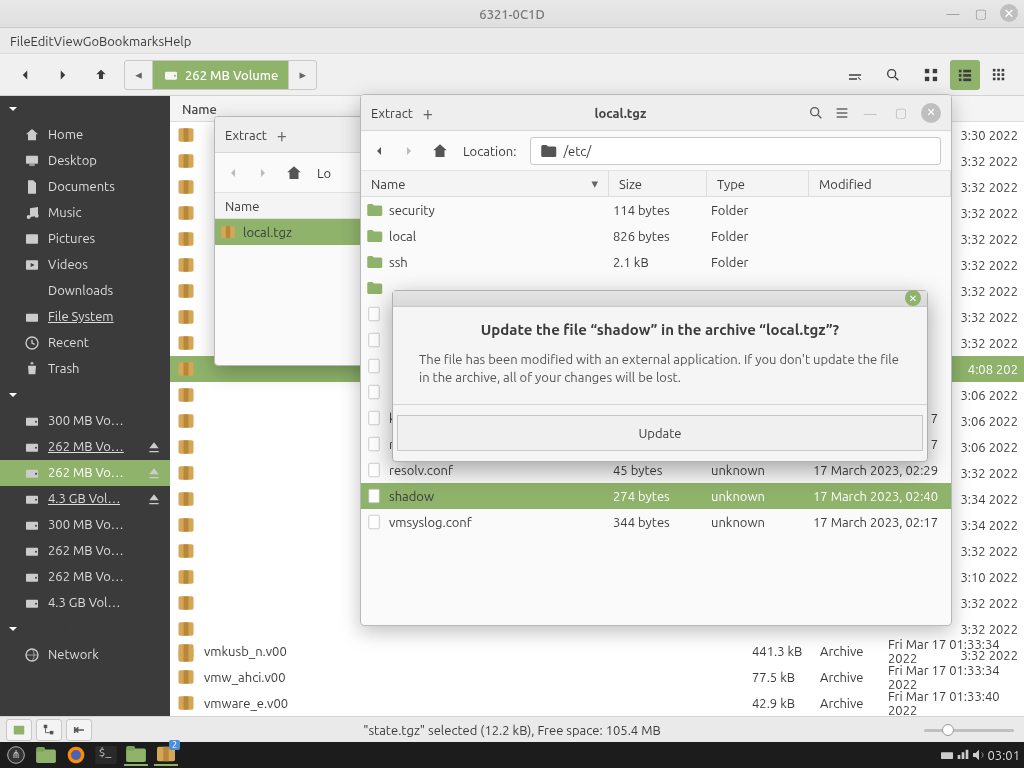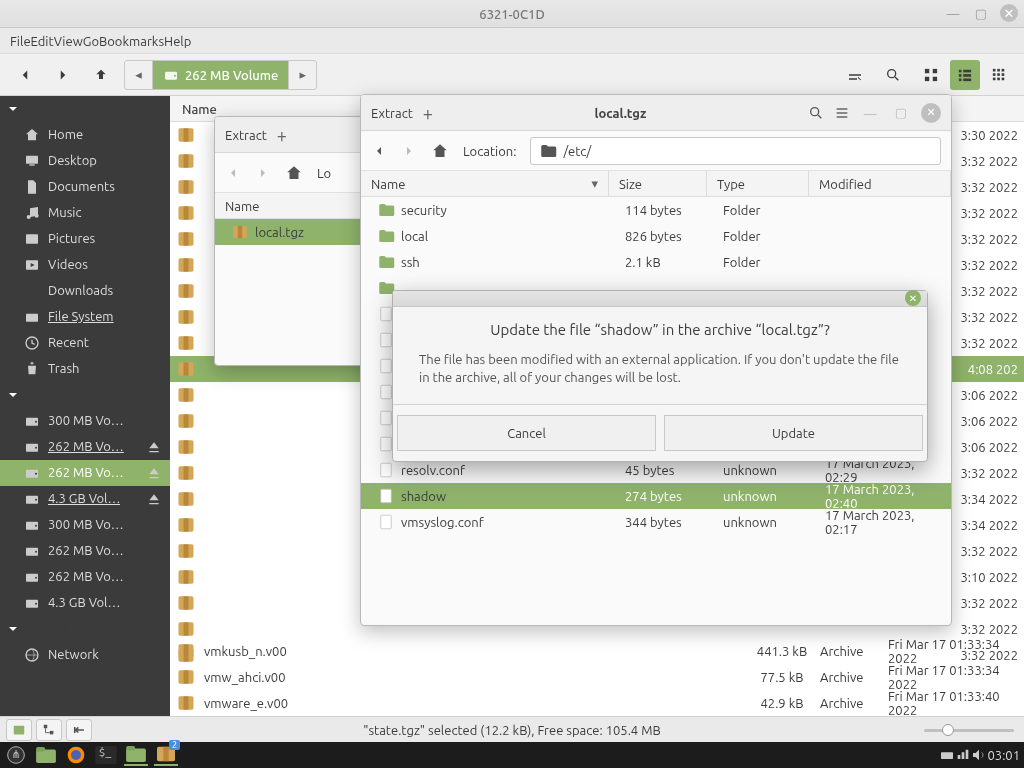--- a/index.html
+++ b/index.html
@@ -33,53 +33,53 @@
 .sitem span{color:#ddd;white-space:nowrap;overflow:hidden;text-overflow:ellipsis}
 .sitem.sel{background:#8fb36b}
 .sitem.sel span{color:#fff}
 .sitem.ul span{text-decoration:underline}
 .sitem .ej{margin-left:auto;fill:#ccc}
 .filepane{flex:1;background:#fff;position:relative;overflow:hidden}
 .fhead{height:26px;background:#f4f4f4;border-bottom:1px solid #ddd;display:flex;align-items:center;padding-left:12px;font-weight:500;color:#444}
 .frow{height:26px;display:flex;align-items:center;padding-left:6px;gap:8px}
 .frow svg{width:20px;height:20px;flex-shrink:0}
 .frow .nm{flex:0 0 540px}
-.frow .sz{flex:0 0 60px;text-align:center}
+.frow .sz{flex:0 0 60px;text-align:left}
 .frow .tp{flex:0 0 60px}
 .frow .dt{flex:1}
 .frow.sel{background:#e4edd8}
 .statusbar{height:26px;background:#eaeaea;border-top:1px solid #d2d2d2;display:flex;align-items:center;justify-content:center;position:relative}
 .statusbar .sb-left{position:absolute;left:6px;display:flex;gap:4px}
 .sbtn{width:26px;height:22px;border:1px solid #c8c8c8;border-radius:3px;background:#f4f4f4;display:flex;align-items:center;justify-content:center}
 .taskbar{height:26px;background:#1c1c1c;display:flex;align-items:center;padding:0 4px;gap:6px}
 .tb-app{width:24px;height:22px;display:flex;align-items:center;justify-content:center}
 .tb-right{margin-left:auto;display:flex;align-items:center;color:#ddd}
 .tb-right span{color:#ddd}
 
 .win{position:absolute;background:#fafafa;border:1px solid #b8b8b8;box-shadow:0 6px 20px rgba(0,0,0,.25);border-radius:4px;overflow:hidden}
 .win .wtop{height:36px;background:#eee;display:flex;align-items:center;padding:0 10px;gap:10px;border-bottom:1px solid #d6d6d6}
 .win .wtitle{flex:1;text-align:center;font-weight:600;color:#444}
 .win .loc{height:40px;display:flex;align-items:center;padding:0 10px;gap:14px;border-bottom:1px solid #e2e2e2}
 .locinput{flex:1;height:28px;border:1px solid #c8c8c8;border-radius:3px;background:#fff;display:flex;align-items:center;padding:0 8px;gap:6px}
 .achead{height:26px;background:#f4f4f4;border-bottom:1px solid #ddd;display:flex;align-items:center}
 .achead .c{padding:0 10px;border-right:1px solid #ddd;height:100%;display:flex;align-items:center}
 .acrow{height:26px;display:flex;align-items:center}
-.acrow .c{padding:0 16px}
+.acrow .c{padding:0 4px}
 .acrow.sel{background:#8fb36b}
 .acrow.sel .c{color:#fff}
 .c.nm{width:248px;display:flex;align-items:center;gap:6px}
 .c.sz{width:98px}
 .c.tp{width:102px}
 .c.md{flex:1}
 .ficon{width:18px;height:18px;flex-shrink:0}
 .dialog{position:absolute;background:#f5f5f5;border:1px solid #b0b0b0;border-radius:4px;box-shadow:0 8px 24px rgba(0,0,0,.35)}
 .dialog .dtop{height:16px;background:linear-gradient(#e4e4e4,#d8d8d8);border-bottom:1px solid #c8c8c8;position:relative}
 .dialog .dclose{position:absolute;right:6px;top:-1px;width:16px;height:16px;border-radius:50%;background:#8fb36b;color:#fff;display:flex;align-items:center;justify-content:center;font-size:10px}
 .dialog .dbody{padding:14px 26px 18px}
-.dialog h3{font-size:15px;font-weight:400;text-align:center;margin-bottom:12px}
+.dialog h3{font-size:15px;font-weight:700;text-align:center;margin-bottom:12px}
 .dialog p{color:#555;line-height:1.4;text-align:left}
 .dialog .dbtns{display:flex;border-top:1px solid #d4d4d4}
 .dialog .dbtn{flex:1;height:36px;display:flex;align-items:center;justify-content:center;background:#f0f0f0;border:1px solid #c8c8c8;margin:10px 4px}
 svg{display:block}
 .slider{position:absolute;right:10px;top:6px;width:90px;height:14px;display:flex;align-items:center}
 .slider .tr{height:3px;background:#c0c0c0;flex:1;border-radius:2px}
 .slider .kn{width:12px;height:12px;background:#fff;border:1px solid #999;border-radius:50%;position:absolute;left:18px}
 </style>
 </head>
 <body>
@@ -900,16 +900,15 @@
 
 <div class="dialog" style="left:392px;top:290px;width:536px">
   <div class="dtop">
       <div class="dclose">✕</div>
     </div>
   <div class="dbody">
     <h3>Update the file “shadow” in the archive “local.tgz”?</h3>
     <p>The file has been modified with an external application. If you don't update the file in the archive, all of your changes will be lost.</p>
   </div>
   <div class="dbtns">
-    <div class="dbtn">Cancel</div>
     <div class="dbtn">Update</div>
   </div>
 </div>
 
 </body></html>

